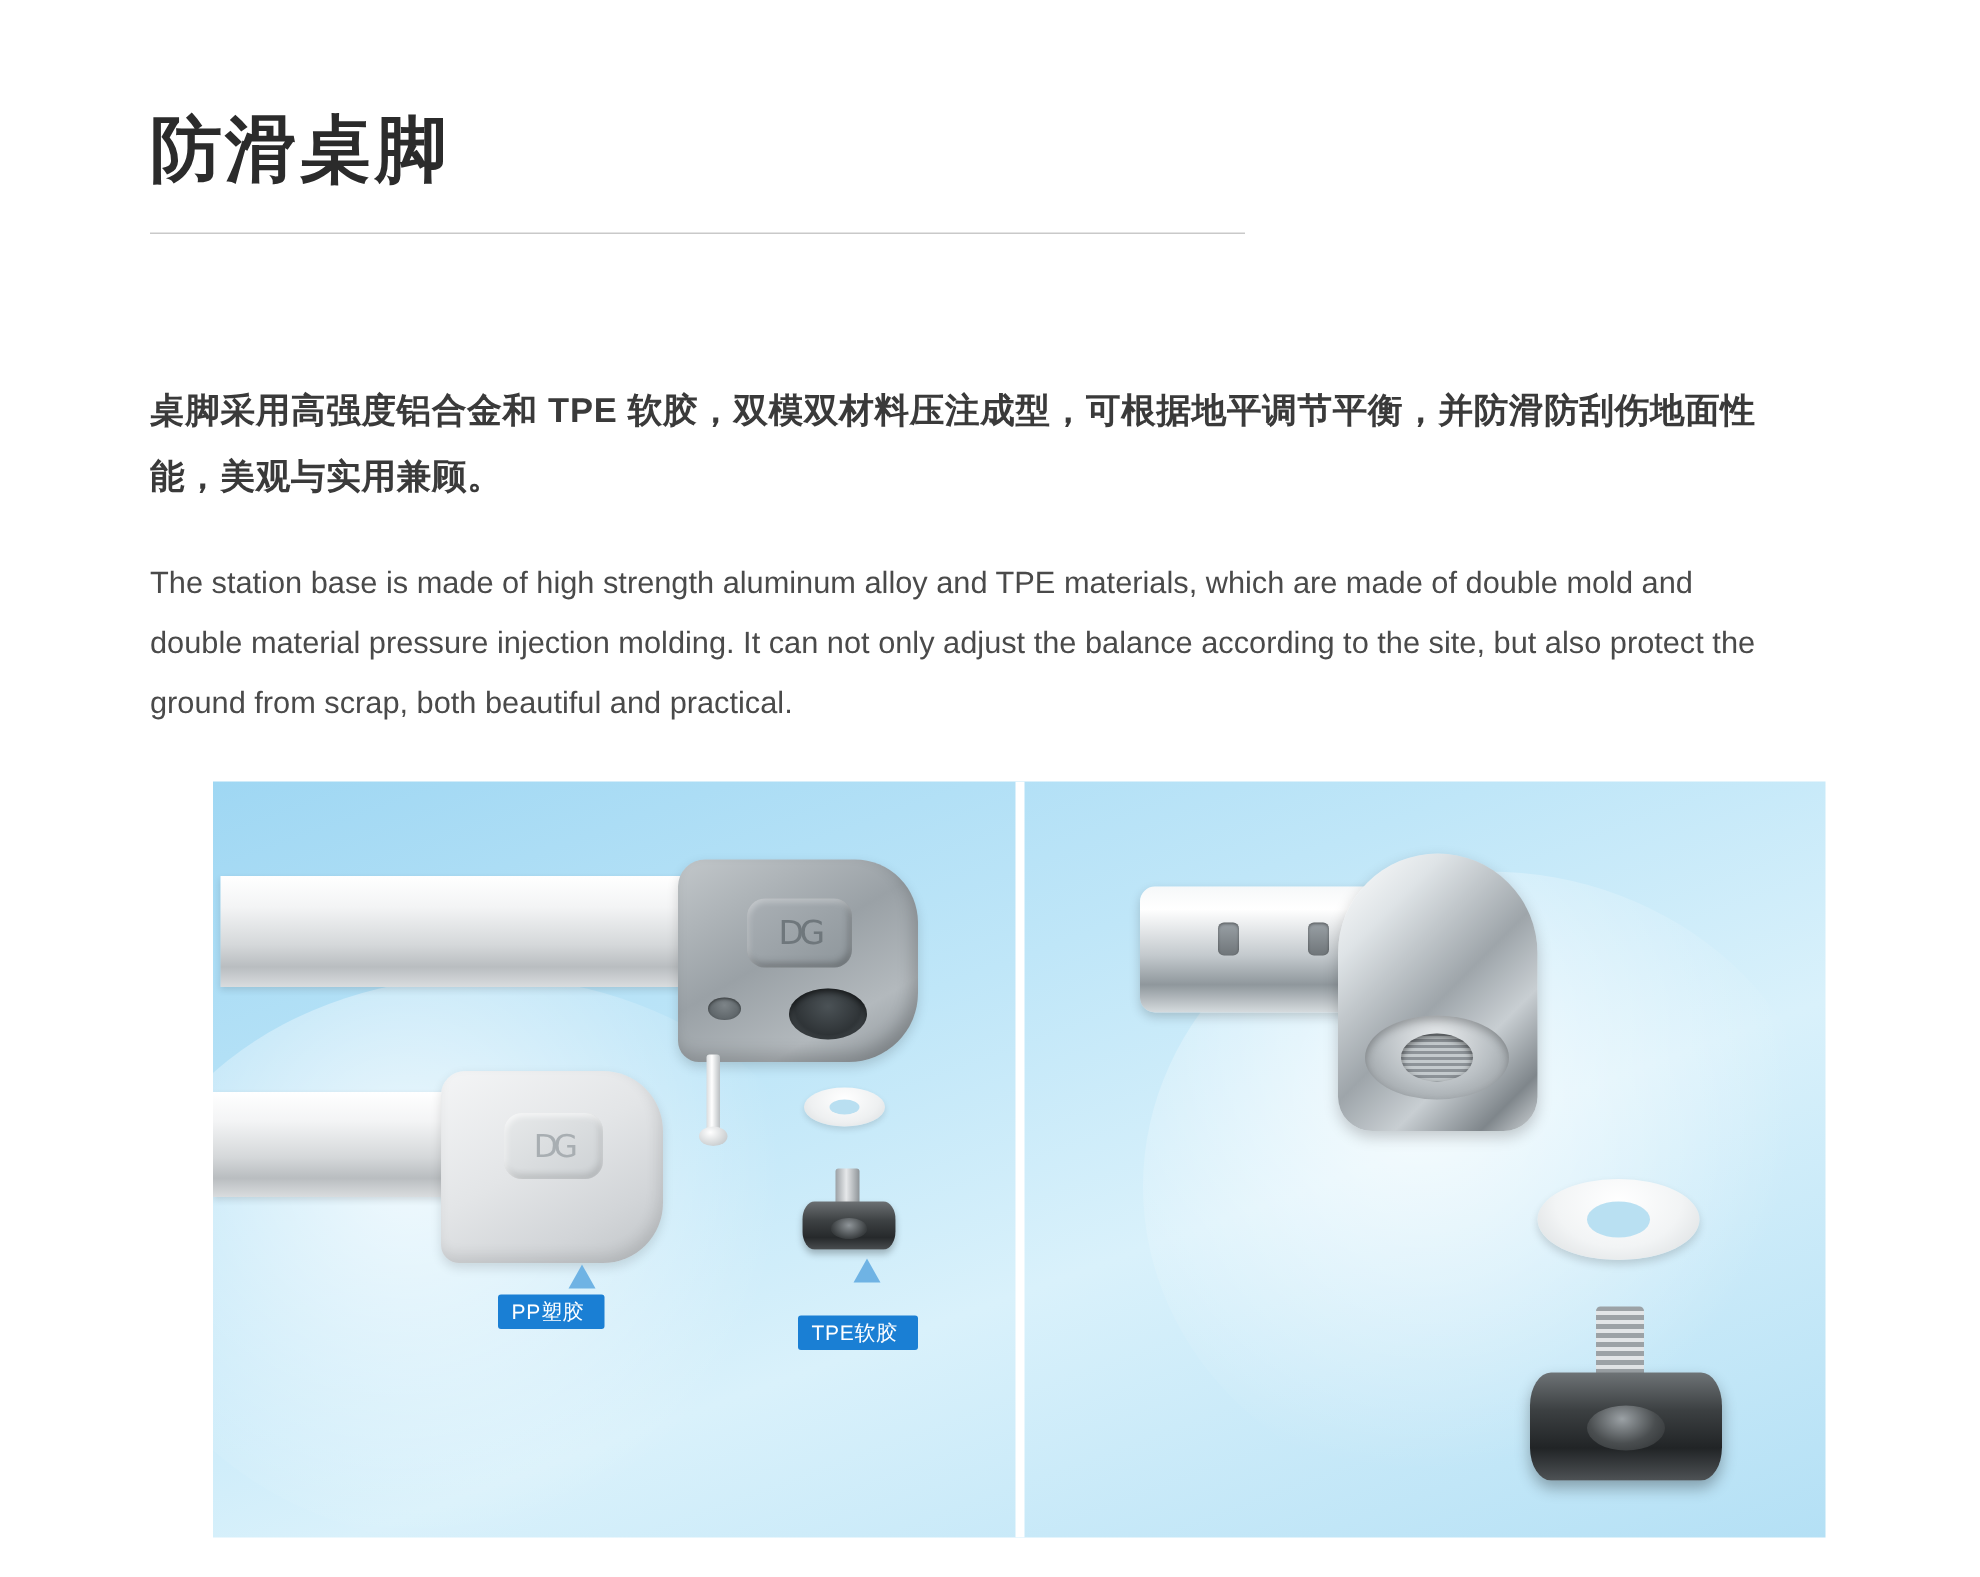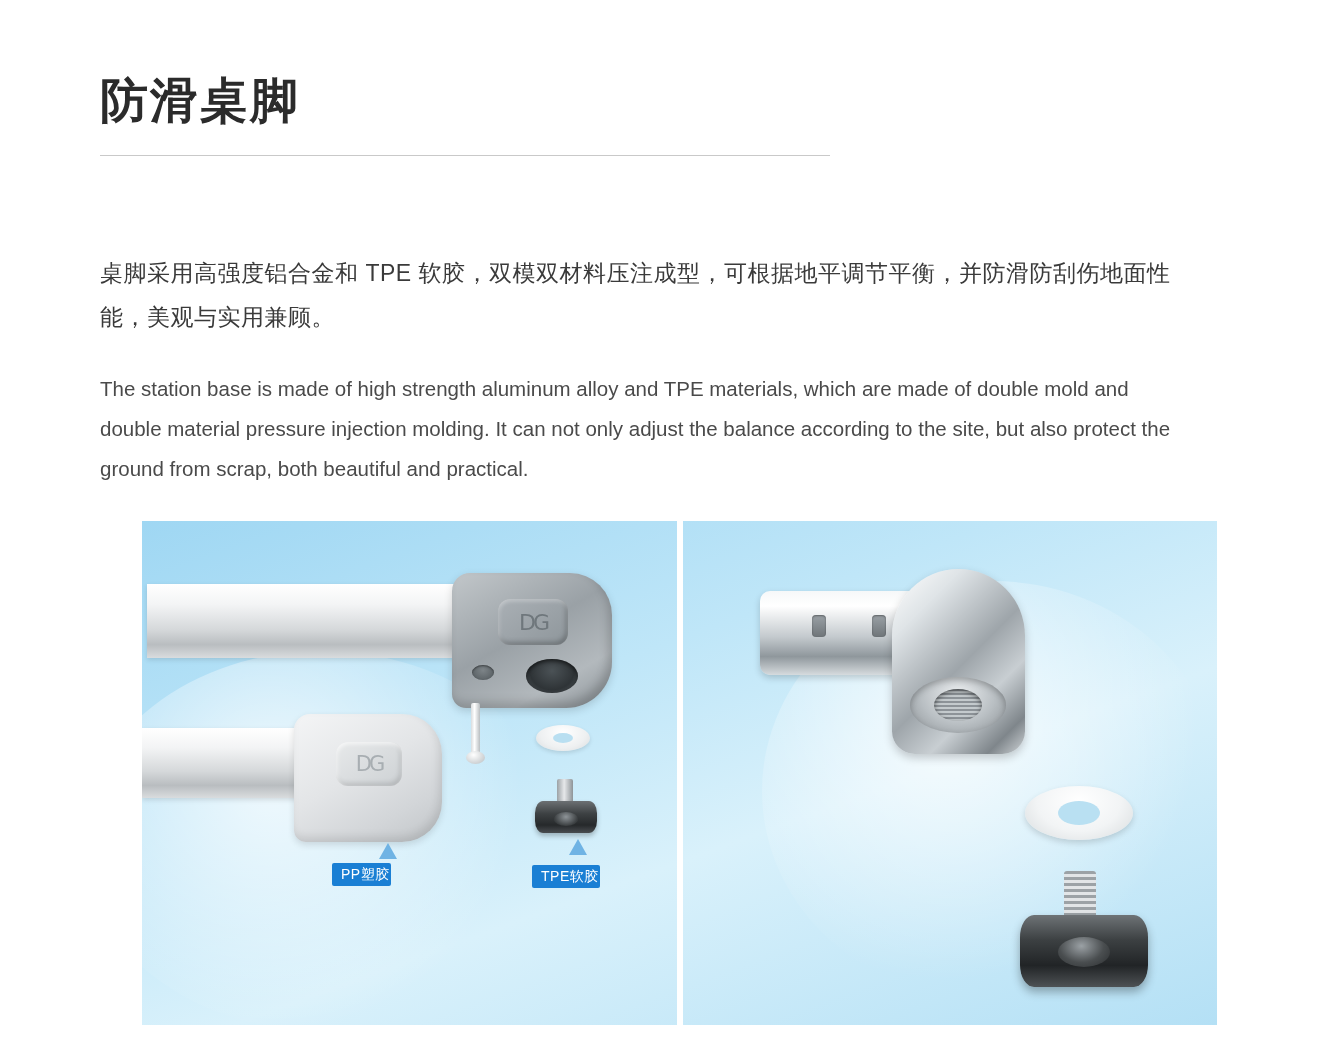--- a/index.html
+++ b/index.html
@@ -45,20 +45,21 @@
 
   .para-cn {
     position: absolute;
     left: 100px;
     top: 228px;
     width: 1100px;
     font-size: 23px;
     line-height: 44px;
     color: #3a3a3a;
     letter-spacing: 0.5px;
+    font-weight: bold;
   }
 
   .para-en {
     position: absolute;
     left: 100px;
     top: 348px;
     width: 1095px;
     font-size: 20.5px;
     line-height: 40px;
     color: #4a4a4a;
@@ -339,28 +340,28 @@
     border-radius: 50%;
     background: radial-gradient(ellipse at 45% 30%, #9ba1a5 0%, #4a4e50 55%, #2a2d2f 100%);
   }
 
   
   .callout {
     position: absolute;
     background: #1a7fd4;
     color: #ffffff;
     font-size: 14px;
-    padding: 4px 1px 5px 9px;
+    padding: 4px 13px 5px 9px;
     border-radius: 2px;
     letter-spacing: 0.5px;
     white-space: nowrap;
     line-height: 1;
   }
   .callout.pp { left: 190px; top: 342px; }
-  .callout.tpe { left: 390px; top: 344px; }
+  .callout.tpe { left: 390px; top: 356px; }
   .arrow {
     position: absolute;
     width: 0; height: 0;
     border-left: 9px solid transparent;
     border-right: 9px solid transparent;
     border-bottom: 16px solid #6fb3e4;
   }
   .arrow.a1 { left: 237px; top: 322px; }
   .arrow.a2 { left: 427px; top: 318px; }
 </style>

